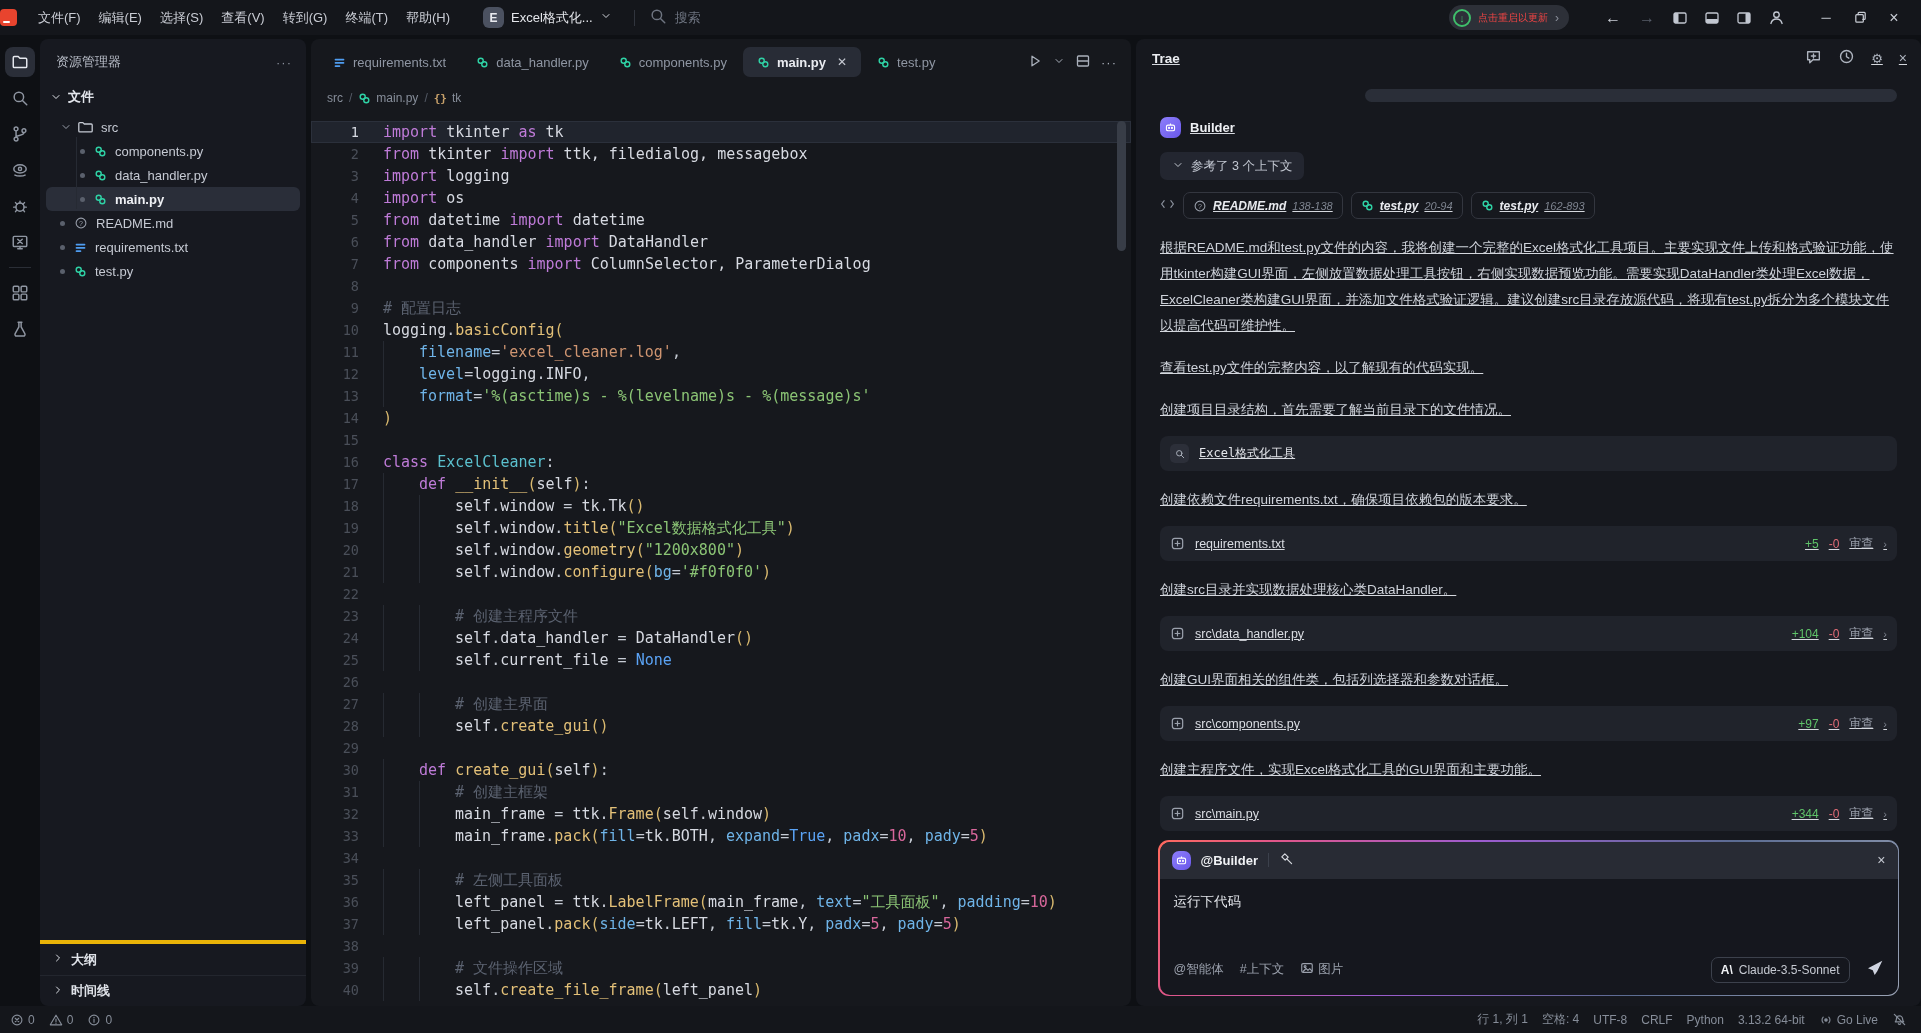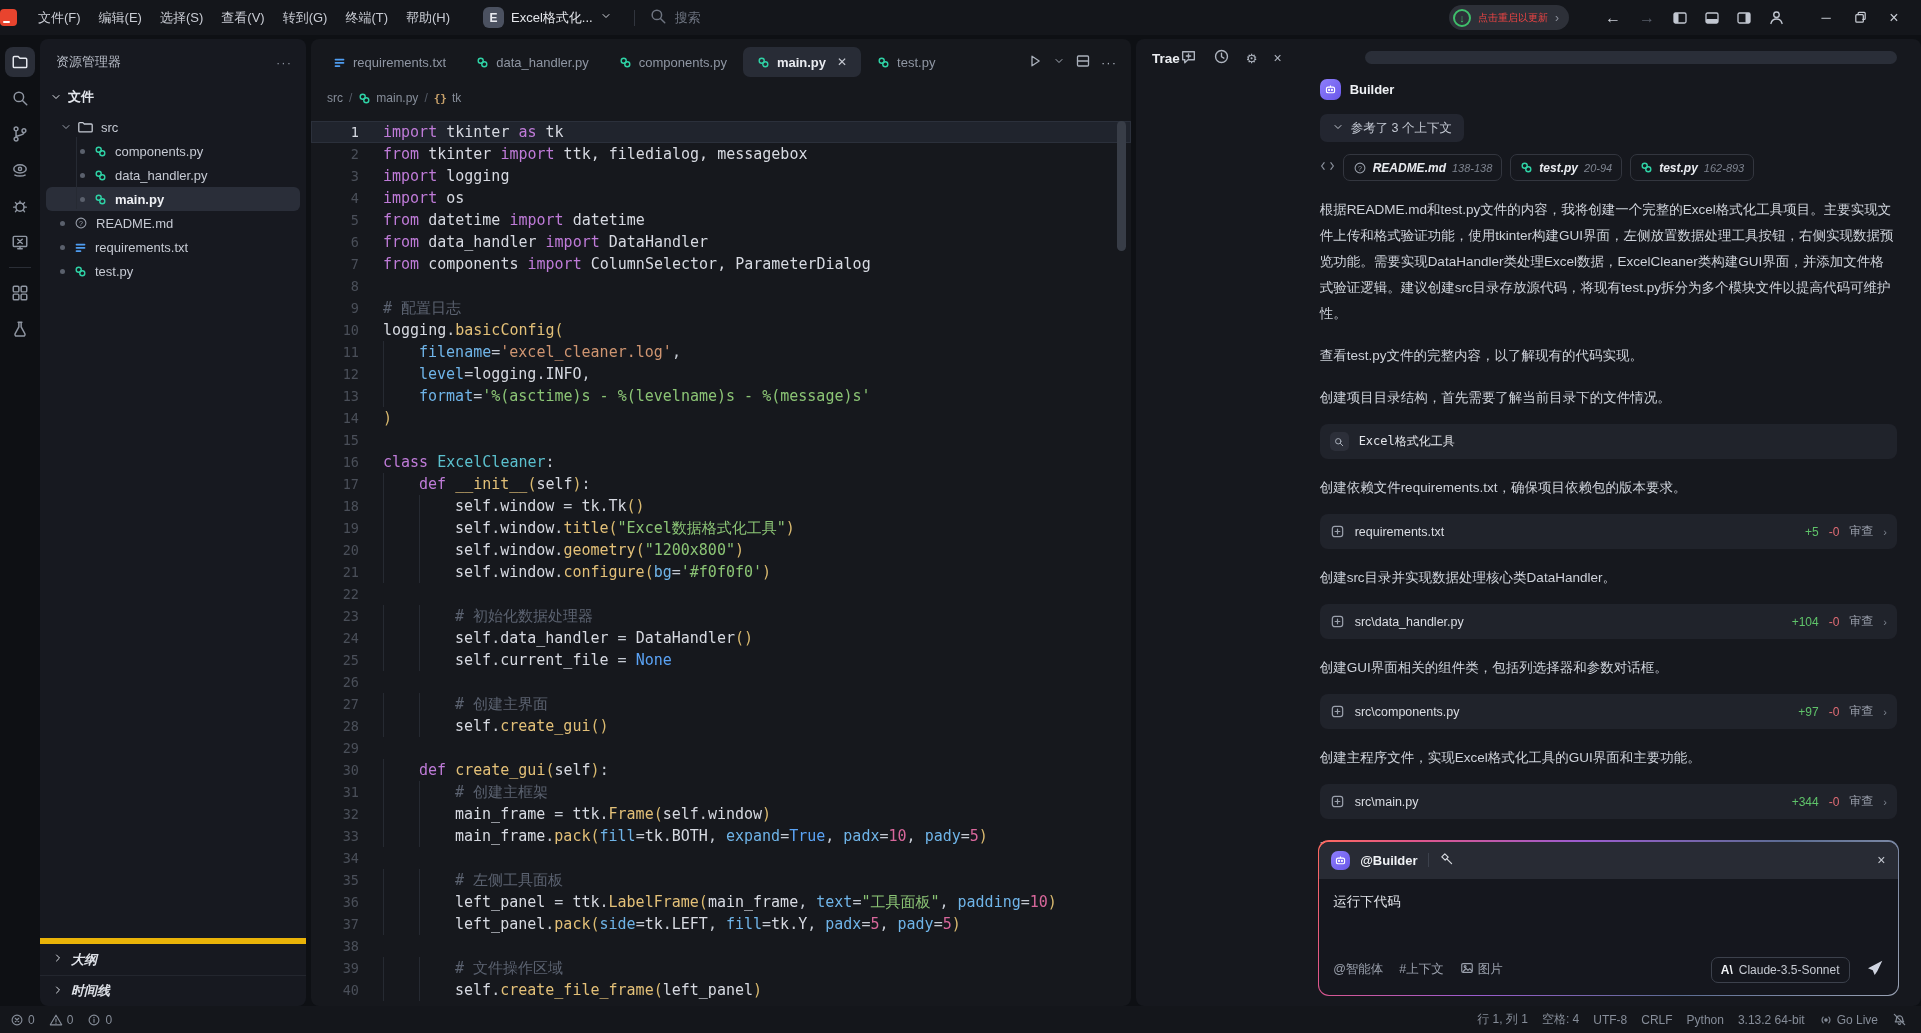--- a/index.html
+++ b/index.html
@@ -41,21 +41,21 @@
   .sb-head { display:flex; align-items:center; justify-content:space-between; padding:14px 14px 10px 16px; color:#b9bec8; font-size:13px; }
   .sb-dots { color:#8b909c; letter-spacing:1px; font-size:13px; }
   .sb-section { display:flex; align-items:flex-end; gap:6px; padding:7px 10px; color:#e3e6ec; font-weight:bold; font-size:13px; }
   .tree { flex:1; padding-top:2px; position:relative; }
   .tree-row { height:24px; display:flex; align-items:center; color:#c6cad3; font-size:13px; border-radius:6px; margin:0 6px; position:relative; }
   .tree-row.selected { background:#2a2e39; color:#eef0f4; font-weight:bold; }
   .tree-dot { width:5px; height:5px; border-radius:50%; background:#5a606c; margin-right:9px; flex:0 0 auto; }
   .tree-chev { color:#9aa0ac; margin-right:5px; display:flex; }
   .tree-icon { margin-right:8px; display:flex; align-items:center; }
   .tree-guide { position:absolute; left:36px; top:0; width:1px; background:#262a33; }
-  .sb-bottom { border-top:6px solid #eab308;font-style:italic; }
+  .sb-bottom { border-top:4px solid #eab308; }
   .sb-row { height:31px; display:flex; align-items:center; gap:7px; padding-left:12px; color:#dfe2e8; font-weight:bold; font-size:13px; border-top:1px solid #23262e; }
   .sb-row:first-child { border-top:none; }
 
   .editor { width:820px; margin-left:5px; background:#16181d; border-radius:8px; position:relative; display:flex; flex-direction:column; }
   .tabbar { height:46px; display:flex; align-items:center; padding:0 8px; }
   .tabs { display:flex; align-items:center; flex:1; height:100%; }
   .tab { display:flex; align-items:center; gap:7px; padding:0 14px; height:30px; color:#8f96a3; font-size:13px; border-radius:7px; margin-right:2px; }
   .tab.active { background:#282c36; color:#e9ebf0; font-weight:bold; }
   .tab-close { margin-left:4px; color:#c6cad3; font-size:12px; }
   .tab-actions { display:flex; align-items:center; gap:10px; color:#aab0bb; padding-right:6px; }
@@ -67,21 +67,21 @@
   .cline.active-line { background:#20242d; box-shadow:inset 0 0 0 1px #2b303b; }
   .gutter { width:48px; flex:0 0 auto; text-align:right; color:#4a4f59; font-size:13.5px; line-height:22px; }
   .cline.active-line .gutter { color:#d6dae2; }
   .ctext { padding-left:24px; line-height:22px; display:flex; }
   .guide { display:inline-block; width:36px; align-self:stretch; box-shadow:inset 1px 0 0 #262a32; flex:0 0 auto; }
   .tk-kw{color:#bf7bd8;} .tk-pl{color:#d7dae2;} .tk-fn{color:#e3c078;} .tk-st{color:#8bc475;}
   .tk-sto{color:#cf9571;} .tk-num{color:#d8679b;} .tk-cn{color:#5ba3f5;} .tk-pm{color:#6fb4e8;}
   .tk-cm{color:#5b6270;} .tk-br{color:#d9b96f;} .tk-cl{color:#5bc0ce;} .tk-op{color:#c6cbd4;}
   .ed-scroll { position:absolute; right:5px; top:82px; width:9px; height:130px; border-radius:5px; background:#383d47; }
 
-  .chat { width:785px; margin-left:5px; background:#16181e; border-radius:8px; position:relative; display:flex; flex-direction:row; overflow:hidden; }
+  .chat { width:785px; margin-left:5px; background:#16181e; border-radius:8px; position:relative; display:flex; flex-direction:column; overflow:hidden;text-decoration:underline; }
   .chat-head { height:38px; display:flex; align-items:center; justify-content:space-between; padding:0 14px 0 16px; }
   .chat-title { color:#eceef2; font-weight:bold; font-size:13.5px; }
   .chat-head-icons { display:flex; align-items:center; gap:16px; color:#aeb4bf; }
   .chat-body { flex:1; padding:0 24px; position:relative; overflow:hidden; }
   .prev-sliver { position:absolute; top:12px; right:24px; width:532px; height:13px; border-radius:8px; background:#2a2e38; }
   .msg-head { display:flex; align-items:center; gap:9px; margin-top:40px; }
   .avatar { width:21px; height:21px; border-radius:7px; background:linear-gradient(135deg,#8d7efb,#6a58ea); display:flex; align-items:center; justify-content:center; }
   .assistant-name { color:#eef0f4; font-weight:bold; font-size:13px; }
   .ctx-pill { display:inline-flex; align-items:center; gap:7px; background:#232630; border-radius:7px; height:28px; padding:0 12px; margin-top:14px; color:#c3c8d2; font-size:12.5px; }
   .ctx-row { display:flex; align-items:center; gap:8px; margin-top:12px; }
@@ -510,21 +510,21 @@
     <span class="gutter">20</span>
     <span class="ctext"><span class="guide"></span><span class="guide"></span><span class="tk-pl">self</span><span class="tk-op">.</span><span class="tk-pl">window</span><span class="tk-op">.</span><span class="tk-fn">geometry</span><span class="tk-br">(</span><span class="tk-st">"1200x800"</span><span class="tk-br">)</span></span></div>
           <div class="cline">
     <span class="gutter">21</span>
     <span class="ctext"><span class="guide"></span><span class="guide"></span><span class="tk-pl">self</span><span class="tk-op">.</span><span class="tk-pl">window</span><span class="tk-op">.</span><span class="tk-fn">configure</span><span class="tk-br">(</span><span class="tk-pm">bg</span><span class="tk-op">=</span><span class="tk-st">'#f0f0f0'</span><span class="tk-br">)</span></span></div>
           <div class="cline">
     <span class="gutter">22</span>
     <span class="ctext"></span></div>
           <div class="cline">
     <span class="gutter">23</span>
-    <span class="ctext"><span class="guide"></span><span class="guide"></span><span class="tk-cm"># 初始化数据处理器</span></span></div>
+    <span class="ctext"><span class="guide"></span><span class="guide"></span><span class="tk-cm"># 创建主程序文件</span></span></div>
           <div class="cline">
     <span class="gutter">24</span>
     <span class="ctext"><span class="guide"></span><span class="guide"></span><span class="tk-pl">self</span><span class="tk-op">.</span><span class="tk-pl">data_handler</span><span class="tk-op"> = </span><span class="tk-pl">DataHandler</span><span class="tk-br">()</span></span></div>
           <div class="cline">
     <span class="gutter">25</span>
     <span class="ctext"><span class="guide"></span><span class="guide"></span><span class="tk-pl">self</span><span class="tk-op">.</span><span class="tk-pl">current_file</span><span class="tk-op"> = </span><span class="tk-cn">None</span></span></div>
           <div class="cline">
     <span class="gutter">26</span>
     <span class="ctext"></span></div>
           <div class="cline">

